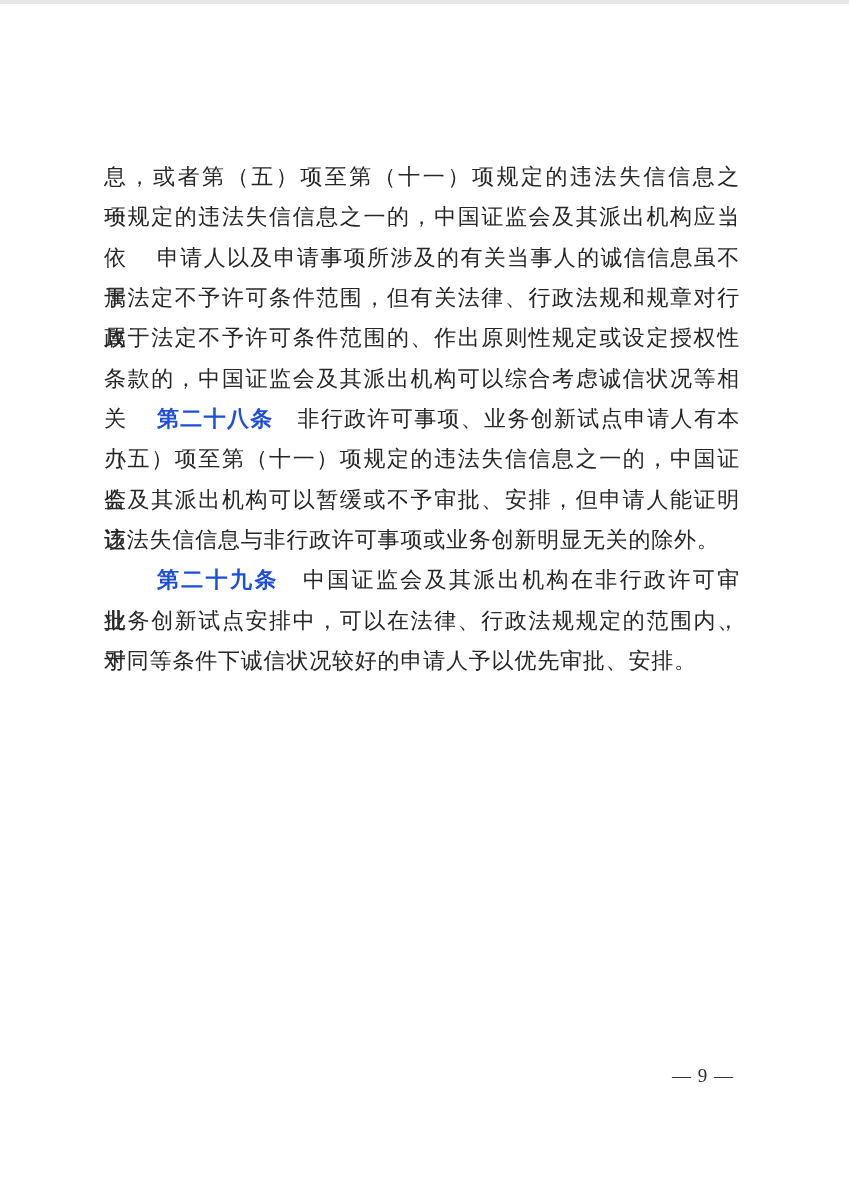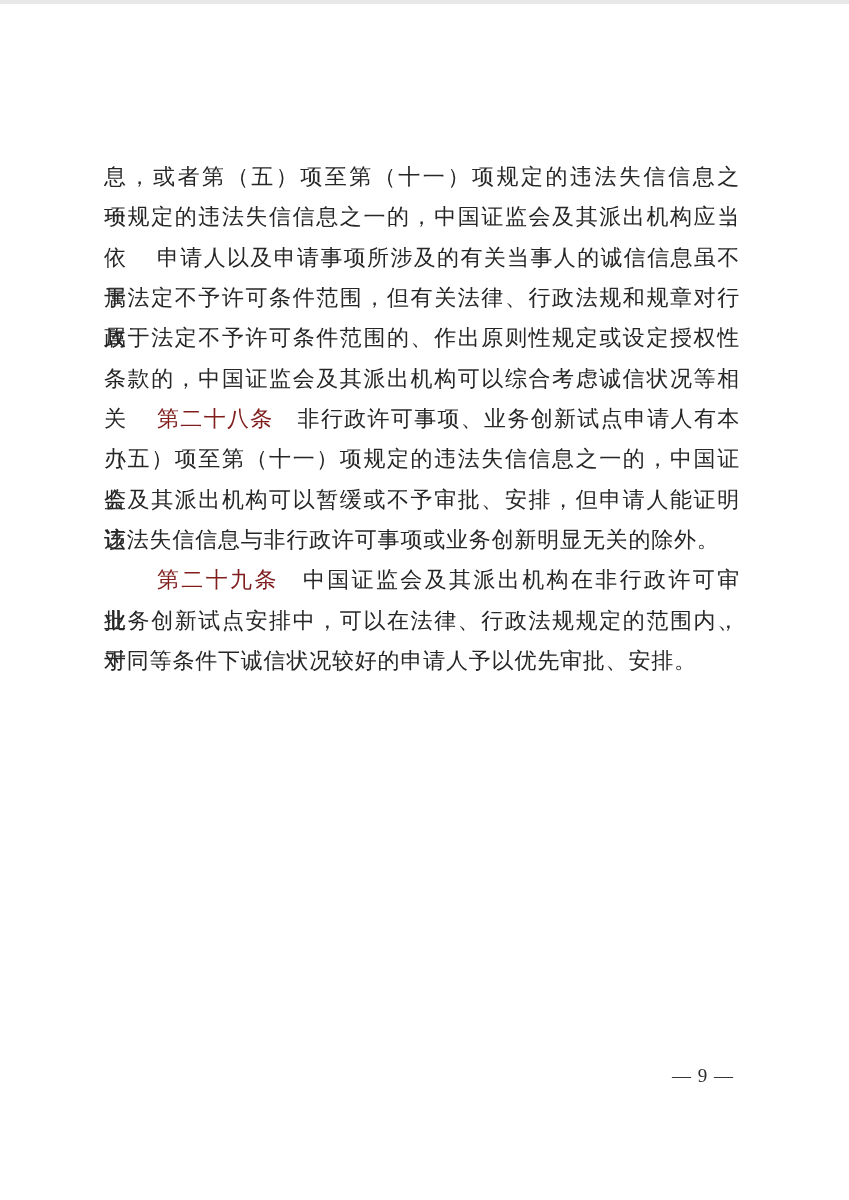--- a/index.html
+++ b/index.html
@@ -34,22 +34,22 @@
   }
   
   .line.j {
     white-space: normal;
     text-align: justify;
     text-align-last: justify;
     text-justify: inter-ideograph;
   }
   .line.indent { text-indent: 53px; }
   .head {
-    font-weight: 400;
-    color: #7f1d1d;
+    font-weight: 700;
+    color: #1d4ed8;
     margin-right: 24px;
   }
   .page-number {
     position: absolute;
     top: 1059px;
     left: 648px;
     width: 110px;
     height: 26px;
     line-height: 26px;
     text-align: center;

